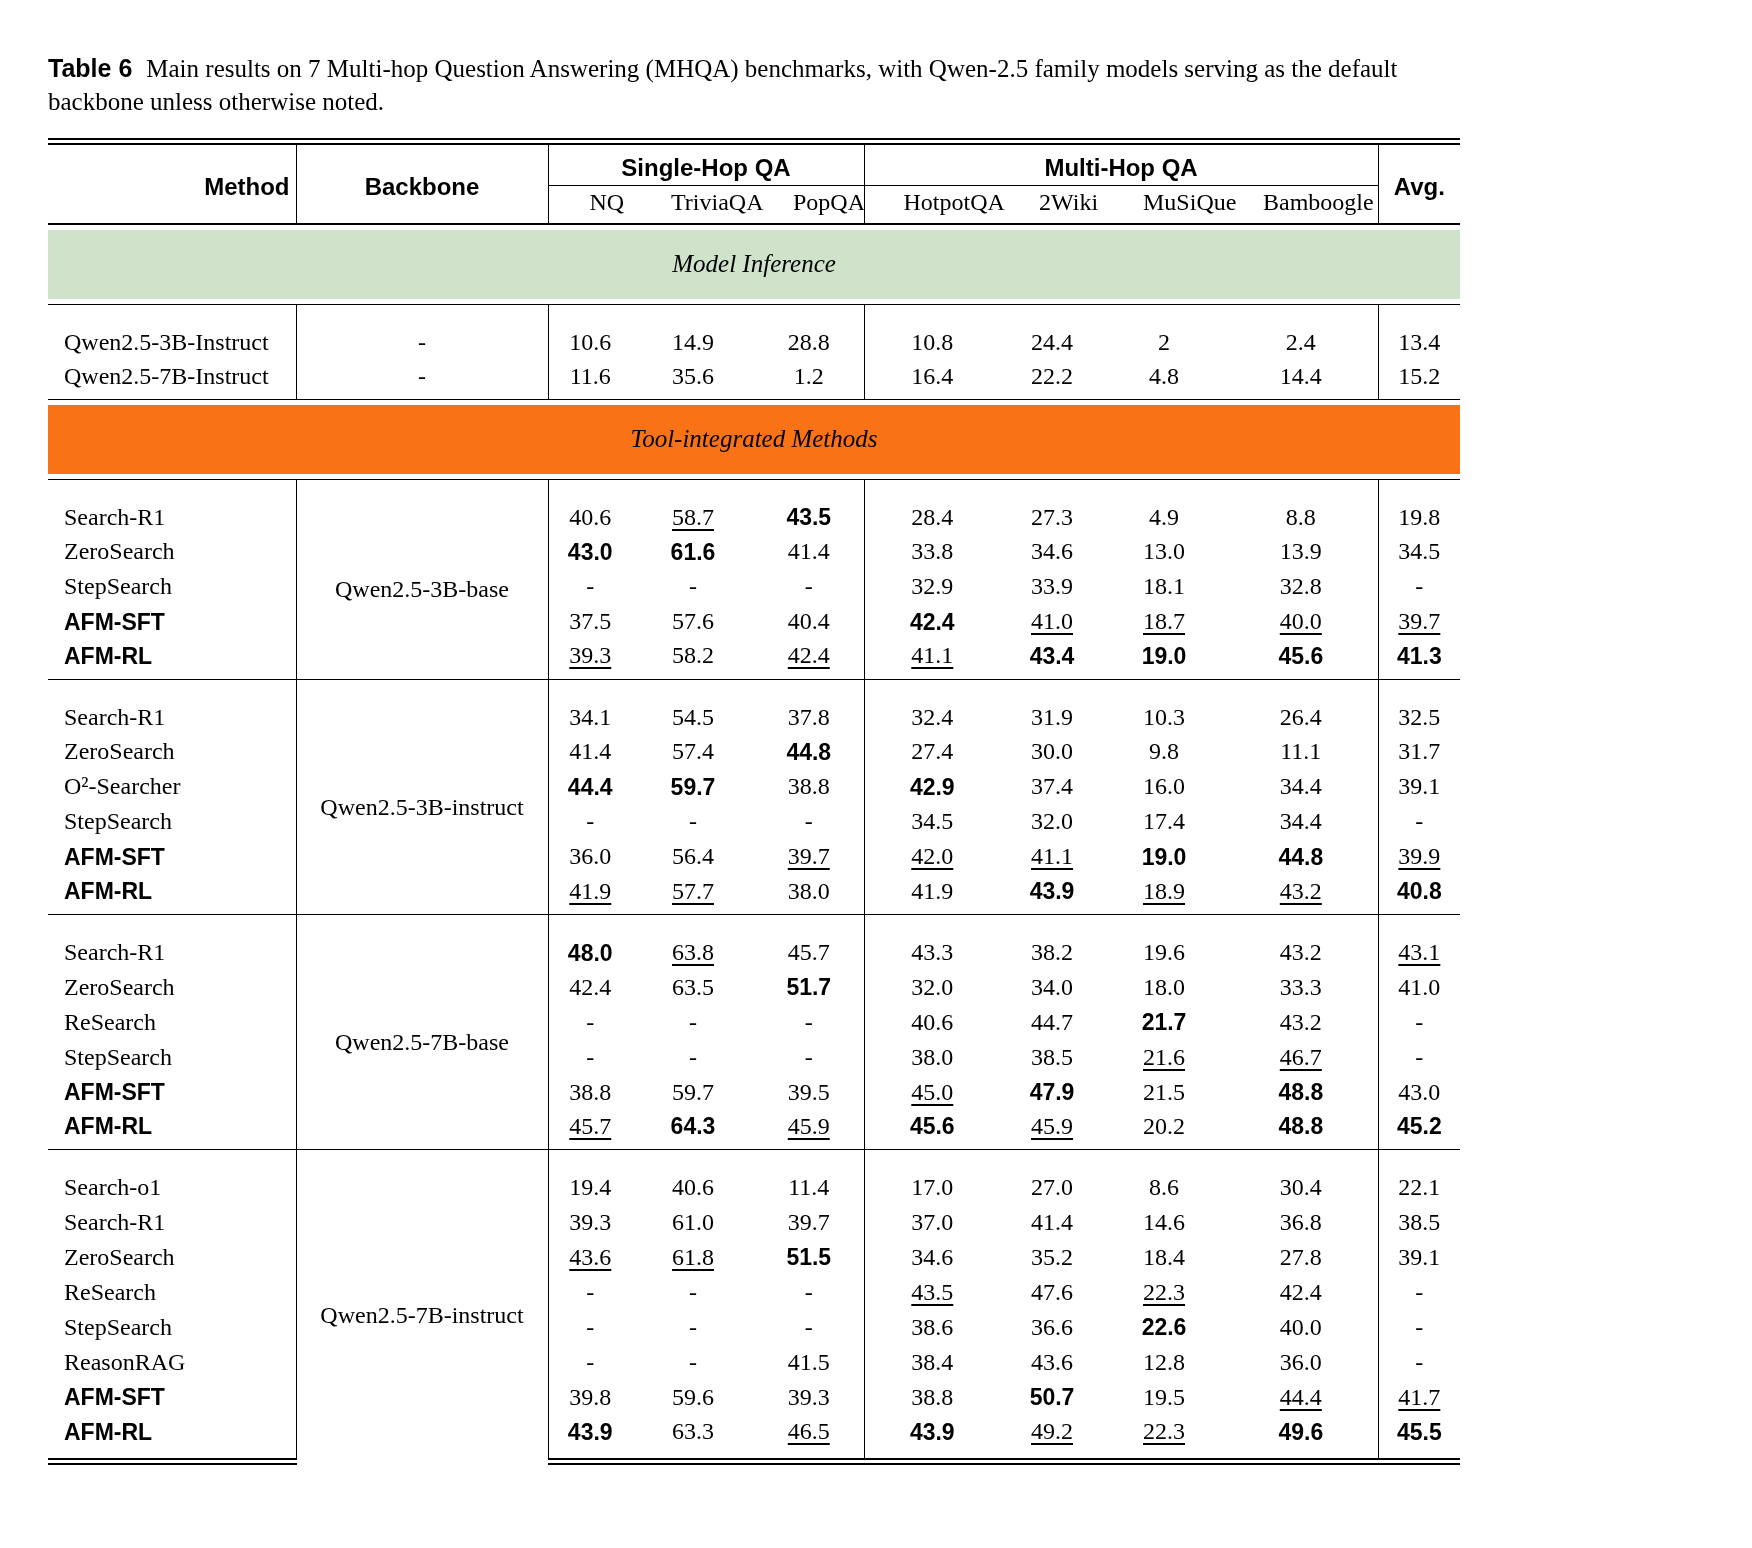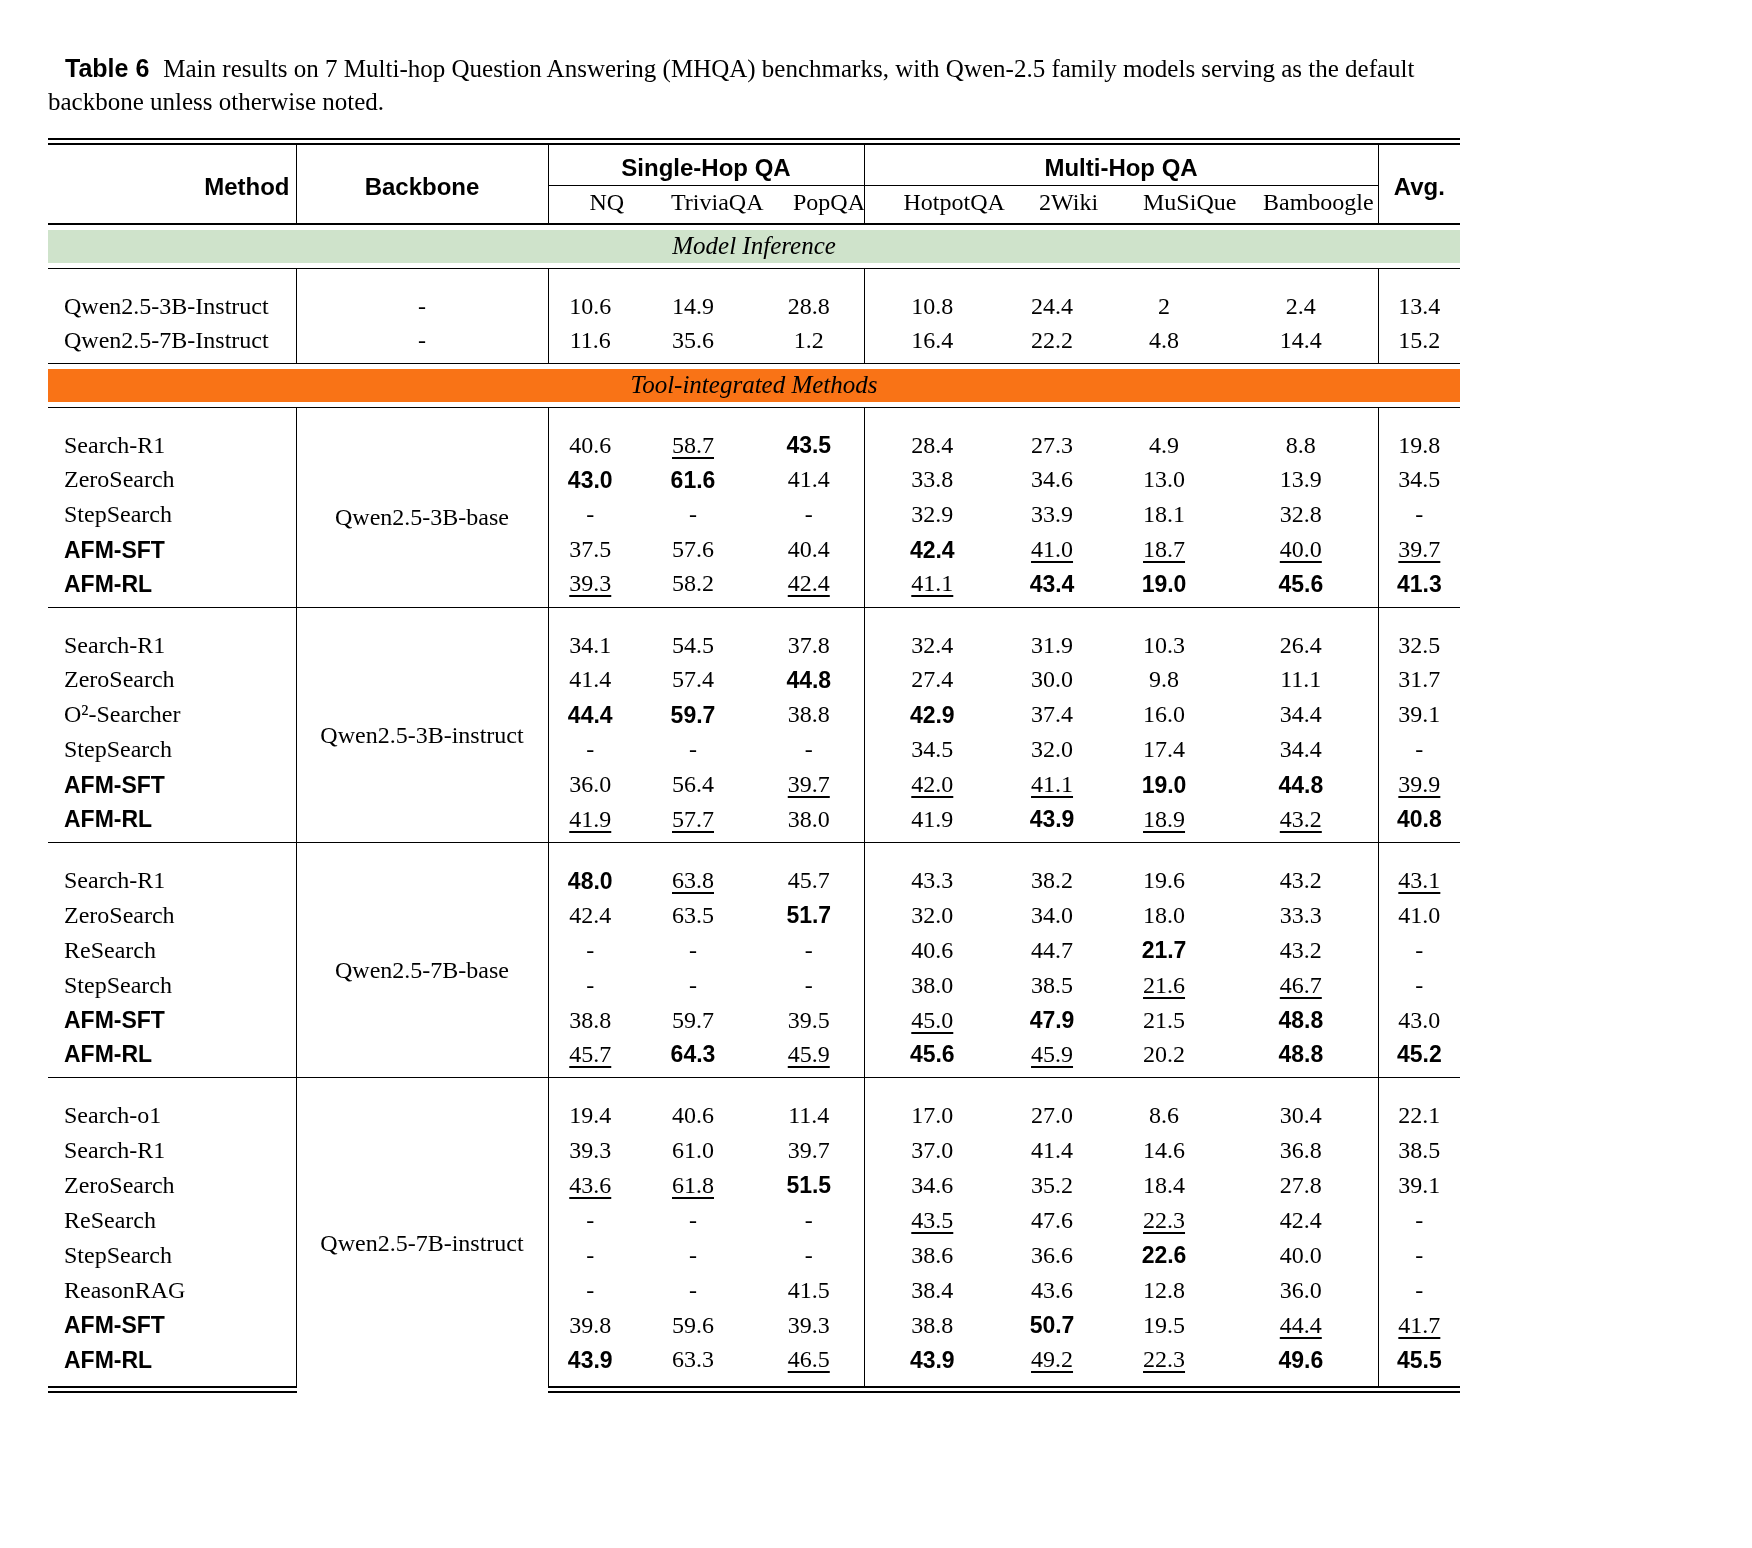--- a/index.html
+++ b/index.html
@@ -15,21 +15,20 @@
   .caption {
     width:1412px;
     font-size:25px;
     line-height:1.32;
     margin-bottom:20px;
   }
   .cap-label {
     font-family:"Liberation Sans", sans-serif;
     font-weight:bold;
     margin-right:14px;
-    margin-left:17px;
   }
 
   table {
     width:1412px;
     border-collapse:collapse;
     table-layout:fixed;
   }
   th, td {
     font-size:24px;
     font-weight:normal;
@@ -58,21 +57,21 @@
   
   tr.band-row td {
     border-top:1.5px solid #000;
     border-bottom:1.5px solid #000;
     padding:5px 0;
     height:auto;
   }
   .band-strip {
     font-style:italic;
     font-size:25px;
-    padding:2px 0;
+    padding:20px 0;
     text-align:center;
   }
 
   
   tr.g-start td { border-top:1.5px solid #000; padding-top:24px; }
   tr.g-end td { padding-bottom:9px; }
   tbody tr:last-child td { border-bottom:7px double #000; padding-bottom:12px; }
 
   td.method { text-align:left; padding-left:16px; }
   .bold-row td.method,

